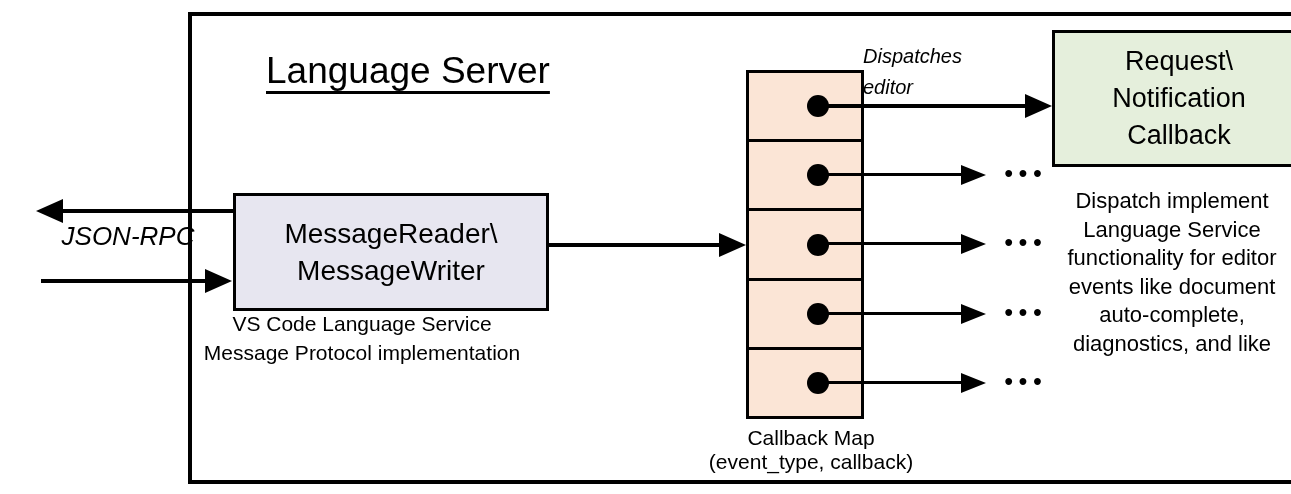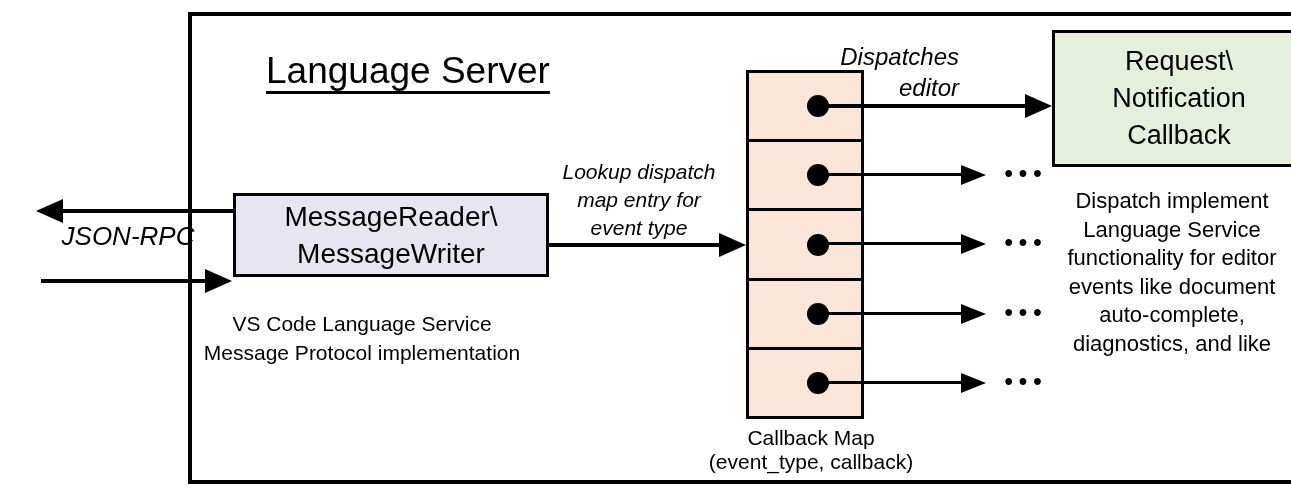--- a/index.html
+++ b/index.html
@@ -25,21 +25,21 @@
   }
   .hline{position:absolute;background:var(--border);}
   .tri-r{position:absolute;width:0;height:0;border-top:12px solid transparent;border-bottom:12px solid transparent;border-left:27px solid var(--border);}
   .tri-l{position:absolute;width:0;height:0;border-top:12px solid transparent;border-bottom:12px solid transparent;border-right:27px solid var(--border);}
   .tri-r.sm{border-top-width:10px;border-bottom-width:10px;border-left-width:25px;}
   .io-label{
     position:absolute;left:15px;top:223px;width:160px;text-align:center;
     font-style:italic;font-size:26px;line-height:27px;
   }
   .msg-box{
-    position:absolute;left:200px;top:193px;width:316px;height:84px;box-sizing:border-box;
+    position:absolute;left:200px;top:193px;width:316px;height:118px;box-sizing:border-box;
     background:var(--lav);border:3px solid var(--border);
     display:flex;flex-direction:column;align-items:center;justify-content:center;
     font-size:28px;line-height:37px;text-align:center;
   }
   .msg-caption{
     position:absolute;left:149px;top:309px;width:360px;text-align:center;
     font-size:21px;line-height:29px;
   }
   .lookup-label{
     position:absolute;left:516px;top:158px;width:180px;text-align:center;
@@ -54,22 +54,22 @@
   .dmap .cell:not(:last-child){border-bottom:3px solid var(--border);}
   .dot{
     position:absolute;left:58px;top:50%;margin-top:-11px;width:22px;height:22px;
     border-radius:50%;background:var(--border);
   }
   .dmap-caption{
     position:absolute;left:650px;top:426px;width:256px;text-align:center;
     font-size:21px;line-height:24px;
   }
   .dispatches-label{
-    position:absolute;left:798px;top:41px;width:128px;text-align:right;
-    font-style:italic;font-size:24px;line-height:31px;
+    position:absolute;left:830px;top:41px;width:128px;text-align:left;
+    font-style:italic;font-size:20px;line-height:31px;
   }
   .cb-box{
     position:absolute;left:1019px;top:30px;width:254px;height:137px;box-sizing:border-box;
     background:var(--green);border:3px solid var(--border);
     display:flex;flex-direction:column;align-items:center;justify-content:center;
     font-size:27px;line-height:37px;text-align:center;
   }
   .note{
     position:absolute;left:1003px;top:187px;width:272px;text-align:center;
     font-size:22px;line-height:28.5px;
@@ -107,25 +107,20 @@
     <div>MessageWriter</div>
   </div>
   <div class="msg-caption">
     <div>VS Code Language Service</div>
     <div>Message Protocol implementation</div>
   </div>
 
   <div>
     <div class="hline" style="left:516px;top:243px;width:172px;height:4px;"></div>
     <div class="tri-r" style="left:686px;top:233px;"></div>
-  </div>
-  <div class="lookup-label">
-    <div>Lookup dispatch</div>
-    <div>map entry for</div>
-    <div>event type</div>
   </div>
 
   <div class="dmap">
     <div class="cell">
         <span class="dot"></span>
       </div>
     <div class="cell">
         <span class="dot"></span>
       </div>
     <div class="cell">

